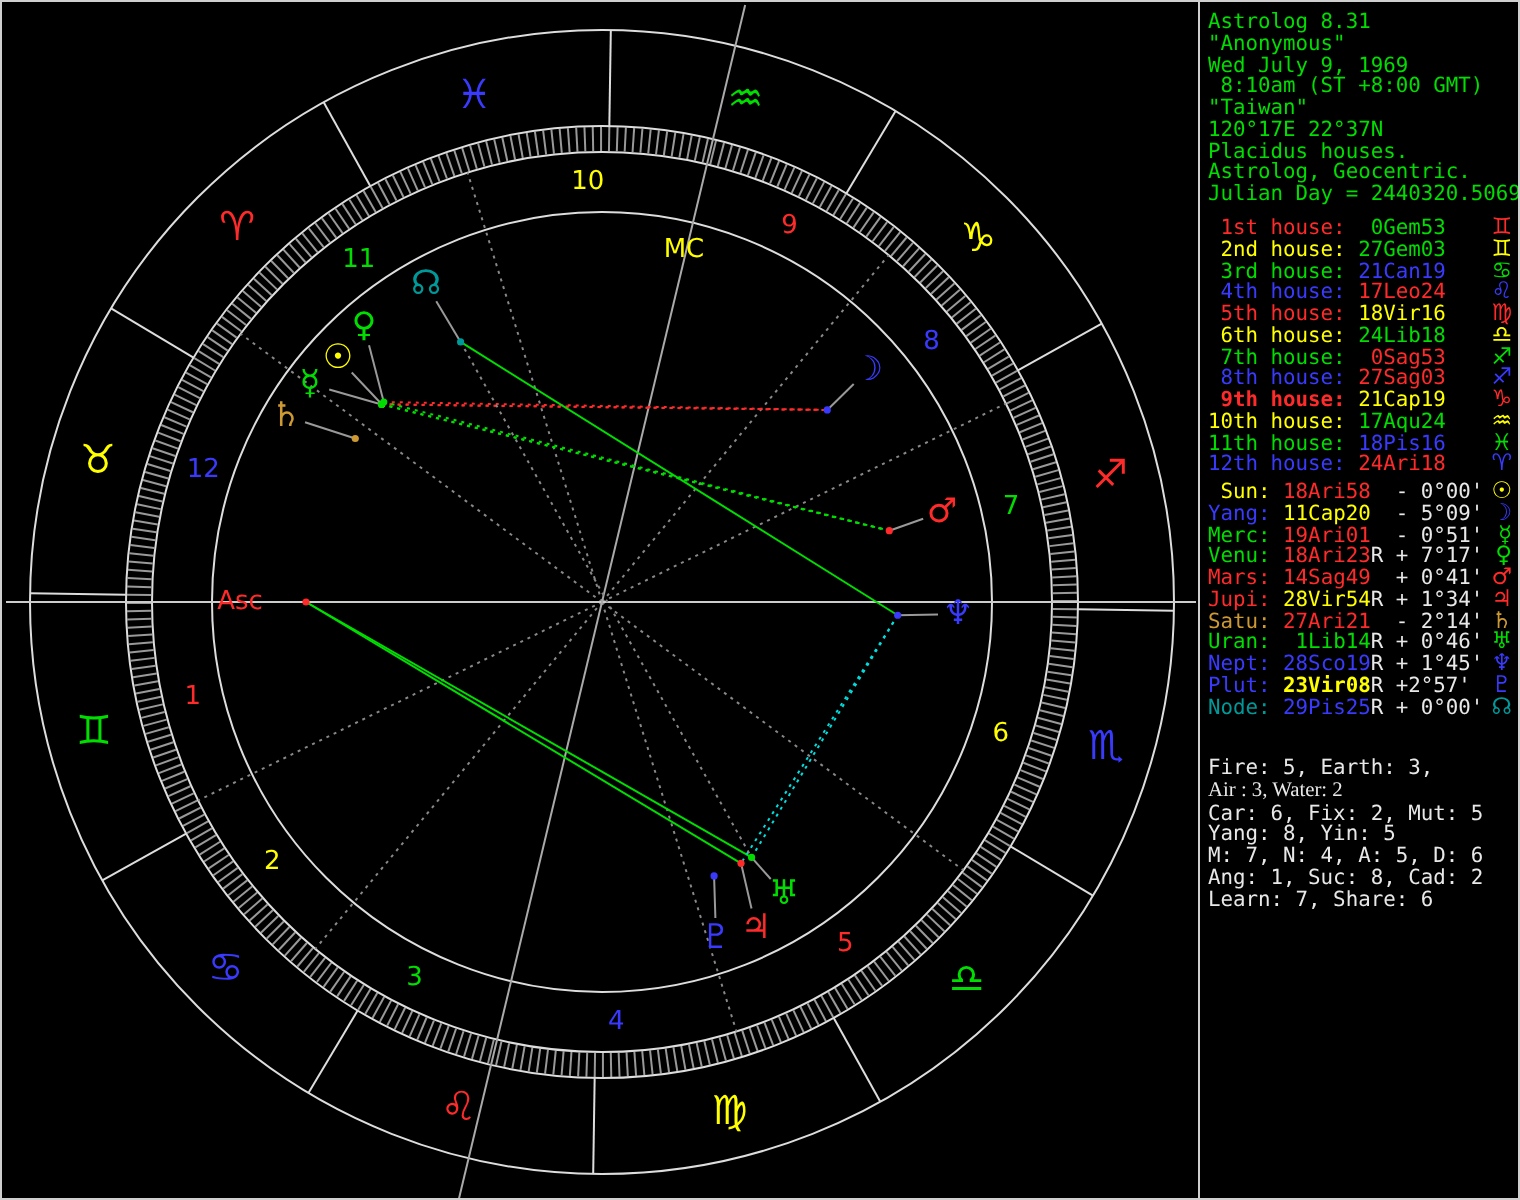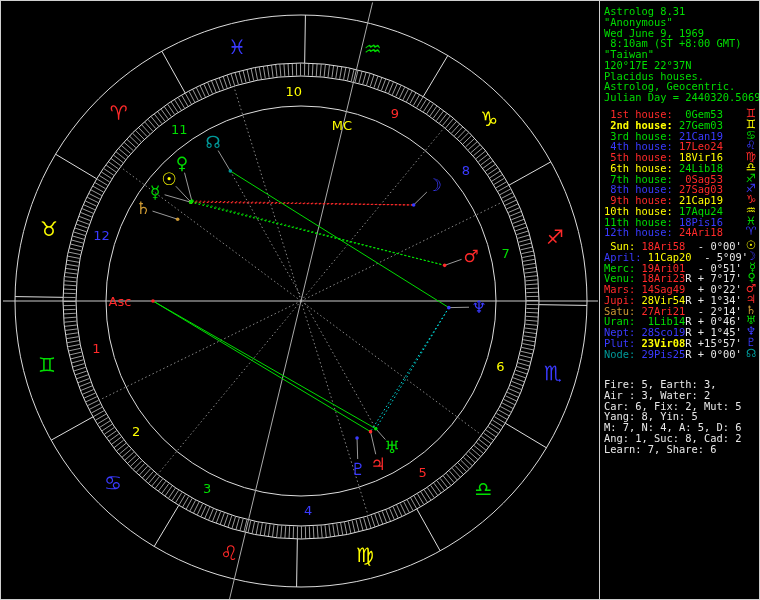--- a/index.html
+++ b/index.html
@@ -474,58 +474,58 @@
       <circle cx="229.30333383523987" cy="169.97699667678623" r="1.8" fill="#009999"></circle>
       <circle cx="152" cy="300" r="1.8" fill="#ff2a2a"></circle>
       <text x="119" y="300" fill="#ff2a2a" font-size="13" text-anchor="middle" dominant-baseline="central" font-family="&quot;DejaVu Sans Mono&quot;,monospace">Asc</text>
       <text x="341" y="124" fill="#ffff00" font-size="13" text-anchor="middle" dominant-baseline="central" font-family="&quot;DejaVu Sans Mono&quot;,monospace">MC</text>
     </svg>
   <div id="divider"></div>
   <div id="sidebar">
     <div class="blk" id="hdr" style="top:5px">
         <div class="srow"><span style="color: rgb(0, 221, 0);">Astrolog 8.31</span></div>
         <div class="srow"><span style="color: rgb(0, 221, 0);">"Anonymous"</span></div>
-        <div class="srow"><span style="color: rgb(0, 221, 0);">Wed June 9, 1969</span></div>
+        <div class="srow"><span style="color: rgb(0, 221, 0);">Wed July 9, 1969</span></div>
         <div class="srow"><span style="color: rgb(0, 221, 0);"> 8:10am (ST +8:00 GMT)</span></div>
         <div class="srow"><span style="color: rgb(0, 221, 0);">"Taiwan"</span></div>
         <div class="srow"><span style="color: rgb(0, 221, 0);">120°17E 22°37N</span></div>
         <div class="srow"><span style="color: rgb(0, 221, 0);">Placidus houses.</span></div>
         <div class="srow"><span style="color: rgb(0, 221, 0);">Astrolog, Geocentric.</span></div>
         <div class="srow"><span style="color: rgb(0, 221, 0);">Julian Day = 2440320.5069</span></div>
       </div>
     <div class="blk" id="housesB" style="top:108px">
         <div class="srow"><span style="color: rgb(255, 42, 42);"> 1st house:</span><span> </span><span style="color: rgb(0, 221, 0);"> 0Gem53</span><span class="g" style="color: rgb(255, 42, 42);">♊</span></div>
-        <div class="srow"><span style="color: rgb(255, 255, 0); font-weight: bold;"> 2nd house:</span><span> </span><span style="color: rgb(0, 221, 0);">27Gem03</span><span class="g" style="color: rgb(255, 255, 0);">♊</span></div>
+        <div class="srow"><span style="color: rgb(255, 255, 0);"> 2nd house:</span><span> </span><span style="color: rgb(0, 221, 0);">27Gem03</span><span class="g" style="color: rgb(255, 255, 0);">♊</span></div>
         <div class="srow"><span style="color: rgb(0, 221, 0);"> 3rd house:</span><span> </span><span style="color: rgb(58, 58, 255);">21Can19</span><span class="g" style="color: rgb(0, 221, 0);">♋</span></div>
         <div class="srow"><span style="color: rgb(58, 58, 255);"> 4th house:</span><span> </span><span style="color: rgb(255, 42, 42);">17Leo24</span><span class="g" style="color: rgb(58, 58, 255);">♌</span></div>
         <div class="srow"><span style="color: rgb(255, 42, 42);"> 5th house:</span><span> </span><span style="color: rgb(255, 255, 0);">18Vir16</span><span class="g" style="color: rgb(255, 42, 42);">♍</span></div>
         <div class="srow"><span style="color: rgb(255, 255, 0);"> 6th house:</span><span> </span><span style="color: rgb(0, 221, 0);">24Lib18</span><span class="g" style="color: rgb(255, 255, 0);">♎</span></div>
         <div class="srow"><span style="color: rgb(0, 221, 0);"> 7th house:</span><span> </span><span style="color: rgb(255, 42, 42);"> 0Sag53</span><span class="g" style="color: rgb(0, 221, 0);">♐</span></div>
         <div class="srow"><span style="color: rgb(58, 58, 255);"> 8th house:</span><span> </span><span style="color: rgb(255, 42, 42);">27Sag03</span><span class="g" style="color: rgb(58, 58, 255);">♐</span></div>
-        <div class="srow"><span style="color: rgb(255, 42, 42);"> 9th house:</span><span> </span><span style="color: rgb(255, 255, 0);">21Cap19</span><span class="g" style="color: rgb(255, 42, 42);">♑</span></div>
+        <div class="srow"><span style="color: rgb(255, 42, 42); font-weight: bold;"> 9th house:</span><span> </span><span style="color: rgb(255, 255, 0);">21Cap19</span><span class="g" style="color: rgb(255, 42, 42);">♑</span></div>
         <div class="srow"><span style="color: rgb(255, 255, 0);">10th house:</span><span> </span><span style="color: rgb(0, 221, 0);">17Aqu24</span><span class="g" style="color: rgb(255, 255, 0);">♒</span></div>
         <div class="srow"><span style="color: rgb(0, 221, 0);">11th house:</span><span> </span><span style="color: rgb(58, 58, 255);">18Pis16</span><span class="g" style="color: rgb(0, 221, 0);">♓</span></div>
         <div class="srow"><span style="color: rgb(58, 58, 255);">12th house:</span><span> </span><span style="color: rgb(255, 42, 42);">24Ari18</span><span class="g" style="color: rgb(58, 58, 255);">♈</span></div>
       </div>
     <div class="blk" id="planetsB" style="top:240px">
         <div class="srow"><span style="color: rgb(255, 255, 0);"> Sun:</span><span> </span><span style="color: rgb(255, 42, 42);">18Ari58</span><span style="color: rgb(232, 232, 232);"> </span><span style="color: rgb(232, 232, 232);"> - 0°00'</span><span class="g" style="color: rgb(255, 255, 0);">☉</span></div>
-        <div class="srow"><span style="color: rgb(58, 58, 255);">April:</span><span> </span><span style="color: rgb(255, 255, 0);">11Cap20</span><span style="color: rgb(232, 232, 232);"> </span><span style="color: rgb(232, 232, 232);"> - 5°09'</span><span class="g" style="color: rgb(58, 58, 255);">☽</span></div>
+        <div class="srow"><span style="color: rgb(58, 58, 255);">Yang:</span><span> </span><span style="color: rgb(255, 255, 0);">11Cap20</span><span style="color: rgb(232, 232, 232);"> </span><span style="color: rgb(232, 232, 232);"> - 5°09'</span><span class="g" style="color: rgb(58, 58, 255);">☽</span></div>
         <div class="srow"><span style="color: rgb(0, 221, 0);">Merc:</span><span> </span><span style="color: rgb(255, 42, 42);">19Ari01</span><span style="color: rgb(232, 232, 232);"> </span><span style="color: rgb(232, 232, 232); text-align: right;"> - 0°51'</span><span class="g" style="color: rgb(0, 221, 0);">☿</span></div>
         <div class="srow"><span style="color: rgb(0, 221, 0);">Venu:</span><span> </span><span style="color: rgb(255, 42, 42);">18Ari23</span><span style="color: rgb(232, 232, 232);">R</span><span style="color: rgb(232, 232, 232);"> + 7°17'</span><span class="g" style="color: rgb(0, 221, 0);">♀</span></div>
-        <div class="srow"><span style="color: rgb(255, 42, 42);">Mars:</span><span> </span><span style="color: rgb(255, 42, 42);">14Sag49</span><span style="color: rgb(232, 232, 232);"> </span><span style="color: rgb(232, 232, 232);"> + 0°22'</span><span class="g" style="color: rgb(255, 42, 42);">♂</span></div>
+        <div class="srow"><span style="color: rgb(255, 42, 42);">Mars:</span><span> </span><span style="color: rgb(255, 42, 42);">14Sag49</span><span style="color: rgb(232, 232, 232);"> </span><span style="color: rgb(232, 232, 232);"> + 0°41'</span><span class="g" style="color: rgb(255, 42, 42);">♂</span></div>
         <div class="srow"><span style="color: rgb(255, 42, 42);">Jupi:</span><span> </span><span style="color: rgb(255, 255, 0);">28Vir54</span><span style="color: rgb(232, 232, 232);">R</span><span style="color: rgb(232, 232, 232);"> + 1°34'</span><span class="g" style="color: rgb(255, 42, 42);">♃</span></div>
         <div class="srow"><span style="color: rgb(204, 153, 51);">Satu:</span><span> </span><span style="color: rgb(255, 42, 42);">27Ari21</span><span style="color: rgb(232, 232, 232);"> </span><span style="color: rgb(232, 232, 232);"> - 2°14'</span><span class="g" style="color: rgb(204, 153, 51);">♄</span></div>
         <div class="srow"><span style="color: rgb(0, 221, 0);">Uran:</span><span> </span><span style="color: rgb(0, 221, 0);"> 1Lib14</span><span style="color: rgb(232, 232, 232);">R</span><span style="color: rgb(232, 232, 232);"> + 0°46'</span><span class="g" style="color: rgb(0, 221, 0);">♅</span></div>
         <div class="srow"><span style="color: rgb(58, 58, 255);">Nept:</span><span> </span><span style="color: rgb(58, 58, 255);">28Sco19</span><span style="color: rgb(232, 232, 232);">R</span><span style="color: rgb(232, 232, 232);"> + 1°45'</span><span class="g" style="color: rgb(58, 58, 255);">♆</span></div>
-        <div class="srow"><span style="color: rgb(58, 58, 255);">Plut:</span><span> </span><span style="color: rgb(255, 255, 0); font-weight: bold;">23Vir08</span><span style="color: rgb(232, 232, 232);">R</span><span style="color: rgb(232, 232, 232);"> +15°57'</span><span class="g" style="color: rgb(58, 58, 255);">♇</span></div>
+        <div class="srow"><span style="color: rgb(58, 58, 255);">Plut:</span><span> </span><span style="color: rgb(255, 255, 0); font-weight: bold;">23Vir08</span><span style="color: rgb(232, 232, 232);">R</span><span style="color: rgb(232, 232, 232);"> +2°57'</span><span class="g" style="color: rgb(58, 58, 255);">♇</span></div>
         <div class="srow"><span style="color: rgb(0, 153, 153);">Node:</span><span> </span><span style="color: rgb(58, 58, 255);">29Pis25</span><span style="color: rgb(232, 232, 232);">R</span><span style="color: rgb(232, 232, 232);"> + 0°00'</span><span class="g" style="color: rgb(0, 153, 153);">☊</span></div>
       </div>
     <div class="blk" id="totalsB" style="top:378px">
         <div class="srow"><span style="color: rgb(232, 232, 232);">Fire: 5, Earth: 3,</span></div>
-        <div class="srow"><span style="color: rgb(232, 232, 232);">Air : 3, Water: 2</span></div>
+        <div class="srow"><span style="color: rgb(232, 232, 232); font-family: Liberation Serif, serif;">Air : 3, Water: 2</span></div>
         <div class="srow"><span style="color: rgb(232, 232, 232);">Car: 6, Fix: 2, Mut: 5</span></div>
         <div class="srow"><span style="color: rgb(232, 232, 232);">Yang: 8, Yin: 5</span></div>
         <div class="srow"><span style="color: rgb(232, 232, 232);">M: 7, N: 4, A: 5, D: 6</span></div>
         <div class="srow"><span style="color: rgb(232, 232, 232);">Ang: 1, Suc: 8, Cad: 2</span></div>
         <div class="srow"><span style="color: rgb(232, 232, 232);">Learn: 7, Share: 6</span></div>
       </div>
   </div>
 </div>
 
 </body></html>

